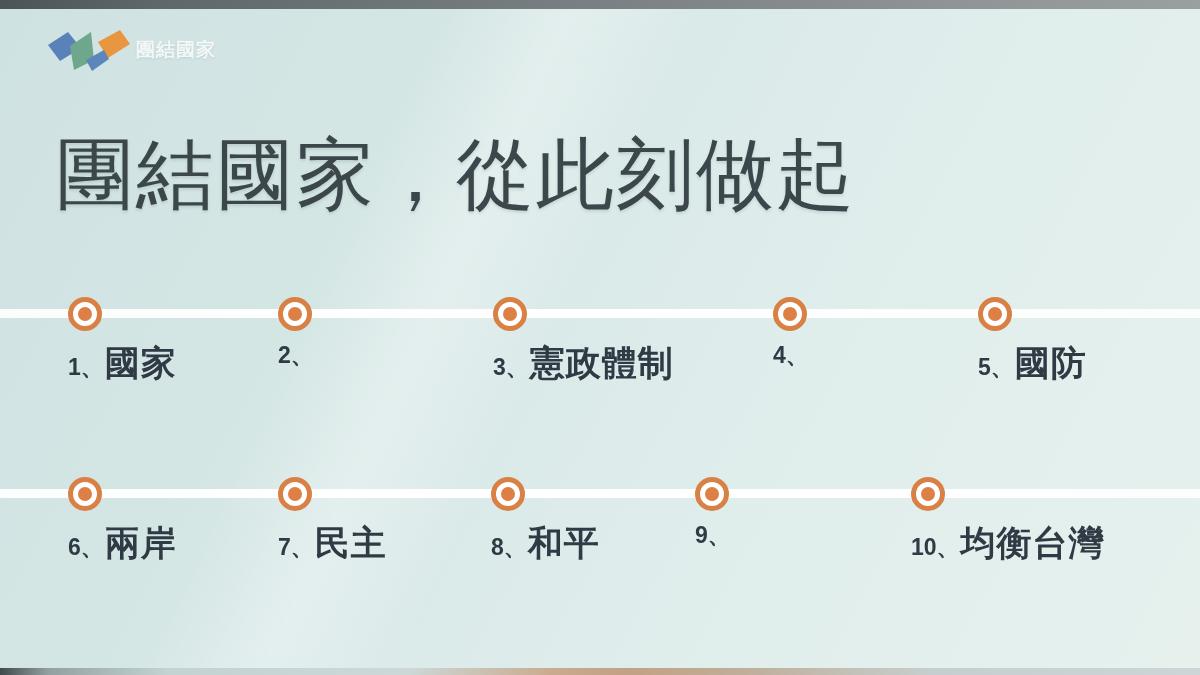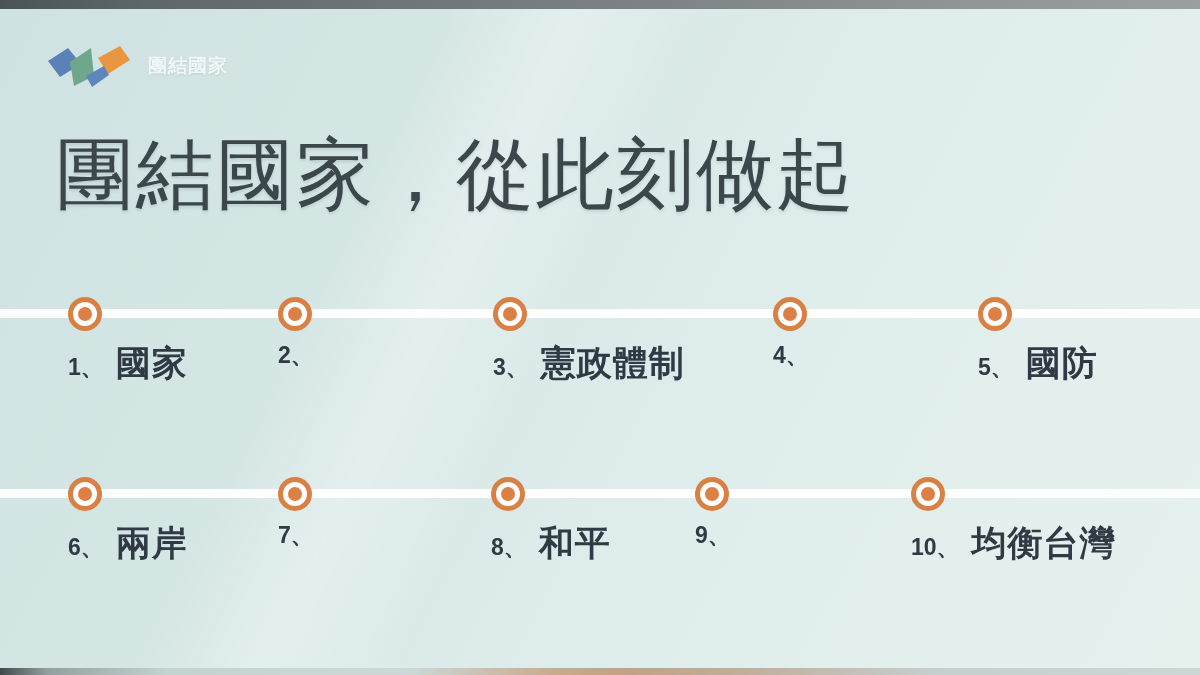--- a/index.html
+++ b/index.html
@@ -37,24 +37,23 @@
     position: absolute;
     left: 0; bottom: 0;
     width: 1200px; height: 7px;
     background: linear-gradient(90deg, #3f4a4c 0%, #93a0a1 4%, #c3d3d2 14%, #ccd8d7 34%, #c9ab8e 46%, #c2a184 52%, #bfae9a 62%, #c6cfcf 78%, #ccd6d6 100%);
   }
 
   
   .brand {
     position: absolute;
     left: 46px;
-    top: 42px;
+    top: 26px;
     display: flex;
     align-items: center;
-    gap: 12px;
   }
   .brand-mark {
     width: 90px;
     height: 48px;
     display: block;
   }
   .brand-text {
     font-size: 19px;
     font-weight: 700;
     color: rgba(255,255,255,0.80);
@@ -136,21 +135,21 @@
   }
   .tl-num {
     font-size: 23px;
     font-weight: 700;
     letter-spacing: 0px;
   }
   .tl-name {
     font-size: 35px;
     font-weight: 700;
     letter-spacing: 1px;
-    margin-left: 12px;
+    margin-left: 1px;
   }
 </style>
 </head>
 <body>
 
 <div id="slide">
 
   <div class="bar-top"></div>
 
   <div class="brand">
@@ -217,20 +216,21 @@
       <span class="tl-label">
         <span class="tl-num">6、</span>
         <span class="tl-name">兩岸</span>
       </span>
     </div>
 
     <div class="tl-item" style="left:278px">
       <span class="tl-dot"></span>
       <span class="tl-label">
         <span class="tl-num">7、</span>
+        <span class="tl-name">民主</span>
       </span>
     </div>
 
     <div class="tl-item" style="left:491px">
       <span class="tl-dot"></span>
       <span class="tl-label">
         <span class="tl-num">8、</span>
         <span class="tl-name">和平</span>
       </span>
     </div>

